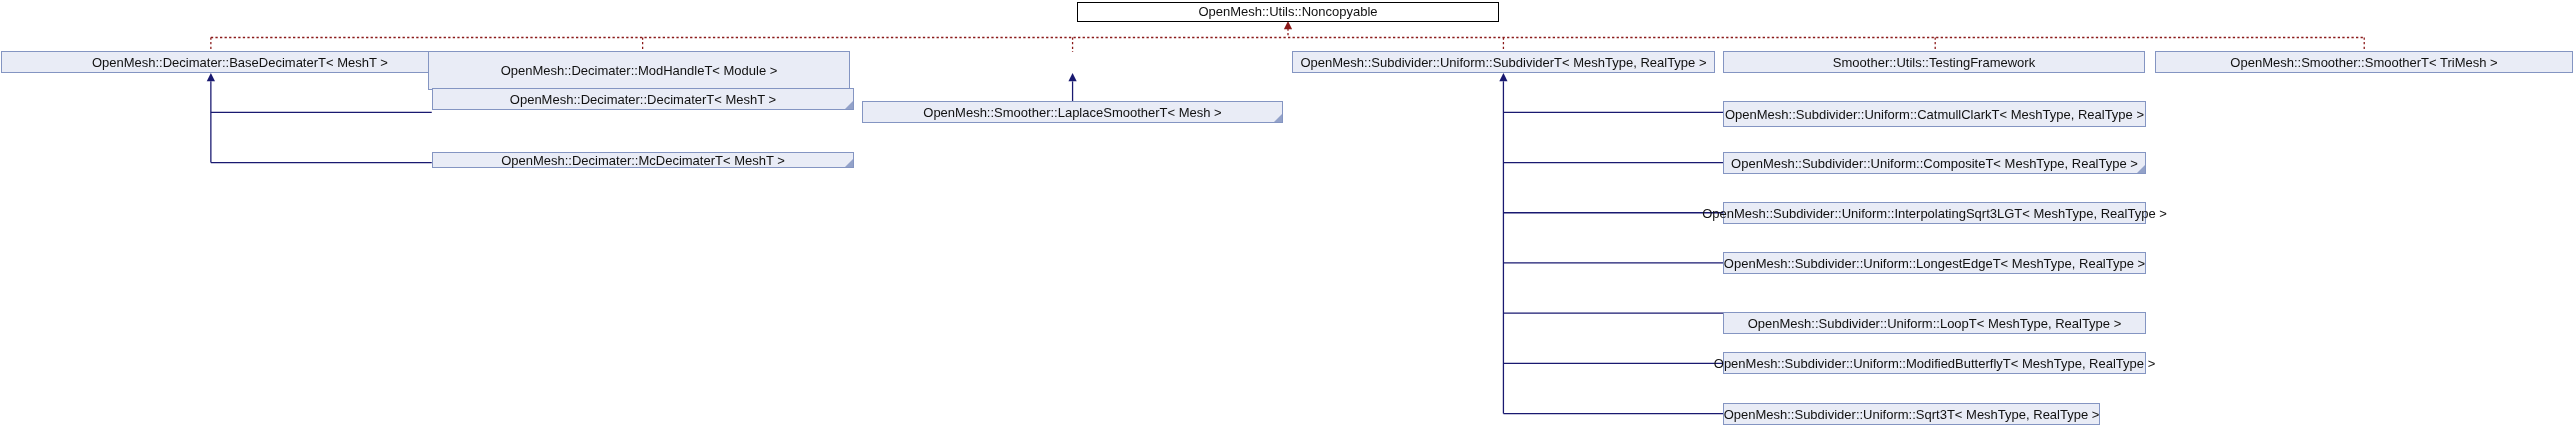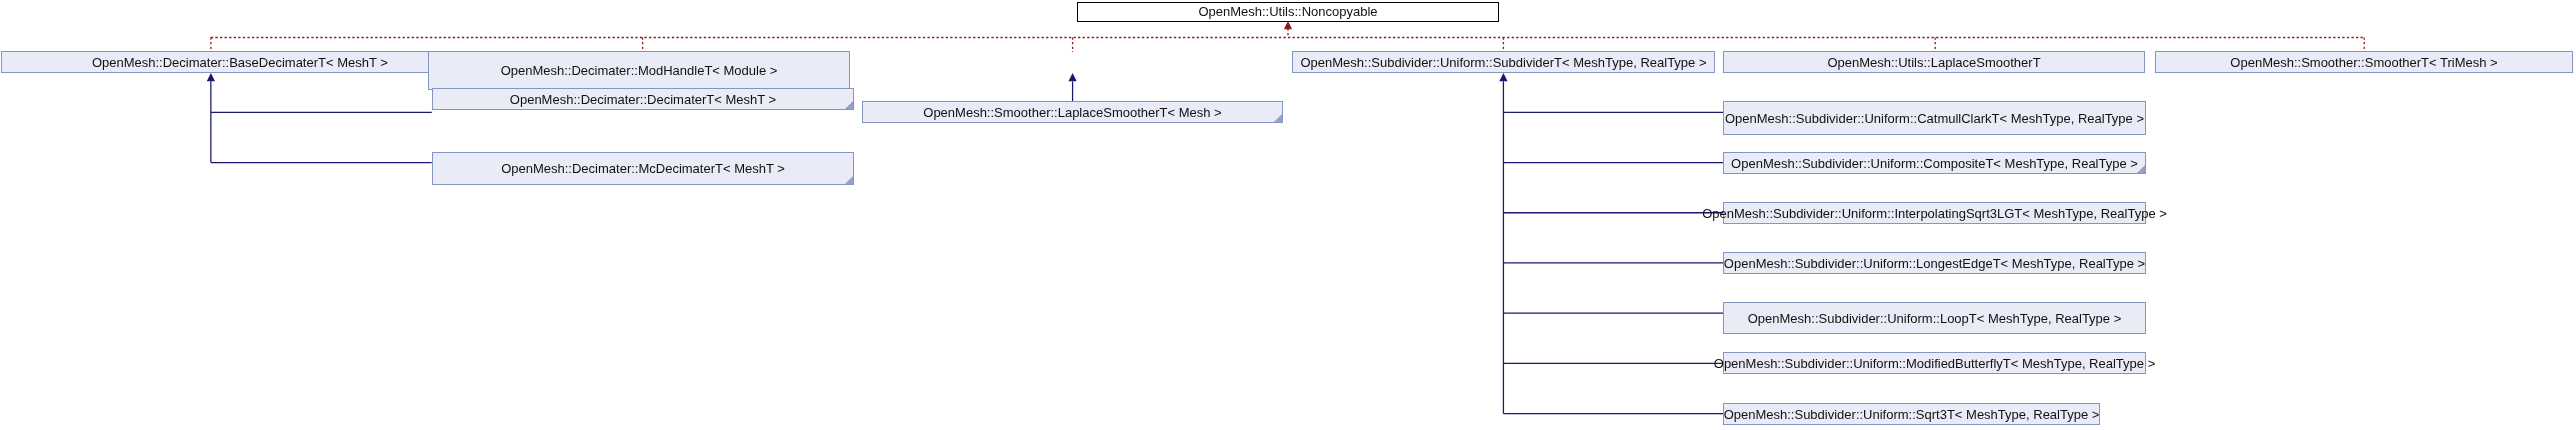--- a/index.html
+++ b/index.html
@@ -92,42 +92,42 @@
     <polygon points="231,80 226.5,89 235.5,89" fill="#191970"></polygon>
     <polygon points="1175,80 1170.5,89 1179.5,89" fill="#191970"></polygon>
     <polygon points="1647,80 1642.5,89 1651.5,89" fill="#191970"></polygon>
   </svg>
 
   <div class="node root" style="left:1077px; top:1.8px; width:422px; height:20px;">OpenMesh::Utils::Noncopyable</div>
 
   <div class="node" style="left:0.9px; top:51px; width:478px; height:22px;">OpenMesh::Decimater::BaseDecimaterT&lt; MeshT &gt;</div>
   <div class="node" style="left:428px; top:51px; width:422px; height:39px;">OpenMesh::Decimater::ModHandleT&lt; Module &gt;</div>
   <div class="node" style="left:1292px; top:51px; width:423px; height:22px;">OpenMesh::Subdivider::Uniform::SubdividerT&lt; MeshType, RealType &gt;</div>
-  <div class="node" style="left:1723px; top:51px; width:422px; height:22px;">OpenMesh::Utils::LaplaceSmootherT</div>
+  <div class="node" style="left:1723px; top:51px; width:422px; height:22px;">Smoother::Utils::TestingFramework</div>
   <div class="node" style="left:2155px; top:51px; width:418px; height:22px;">OpenMesh::Smoother::SmootherT&lt; TriMesh &gt;</div>
 
   <div class="node" style="left:432px; top:88px; width:422px; height:22px;">
     <span>OpenMesh::Decimater::DecimaterT&lt; MeshT &gt;</span>
     <span class="fold"></span>
   </div>
   <div class="node" style="left:862px; top:101px; width:421px; height:22px;">
     <span>OpenMesh::Smoother::LaplaceSmootherT&lt; Mesh &gt;</span>
     <span class="fold"></span>
   </div>
-  <div class="node" style="left:1723px; top:101px; width:423px; height:34px;">OpenMesh::Subdivider::Uniform::CatmullClarkT&lt; MeshType, RealType &gt;</div>
+  <div class="node" style="left:1723px; top:101px; width:423px; height:26px;">OpenMesh::Subdivider::Uniform::CatmullClarkT&lt; MeshType, RealType &gt;</div>
 
-  <div class="node" style="left:432px; top:152px; width:422px; height:33px;">
+  <div class="node" style="left:432px; top:152px; width:422px; height:16px;">
     <span>OpenMesh::Decimater::McDecimaterT&lt; MeshT &gt;</span>
     <span class="fold"></span>
   </div>
   <div class="node" style="left:1723px; top:152px; width:423px; height:22px;align-items:center;">
     <span>OpenMesh::Subdivider::Uniform::CompositeT&lt; MeshType, RealType &gt;</span>
     <span class="fold"></span>
   </div>
 
   <div class="node" style="left:1723px; top:202px; width:423px; height:22px;">OpenMesh::Subdivider::Uniform::InterpolatingSqrt3LGT&lt; MeshType, RealType &gt;</div>
   <div class="node" style="left:1723px; top:252px; width:423px; height:22px;">OpenMesh::Subdivider::Uniform::LongestEdgeT&lt; MeshType, RealType &gt;</div>
-  <div class="node" style="left:1723px; top:302px; width:423px; height:32px;">OpenMesh::Subdivider::Uniform::LoopT&lt; MeshType, RealType &gt;</div>
+  <div class="node" style="left:1723px; top:312px; width:423px; height:22px;">OpenMesh::Subdivider::Uniform::LoopT&lt; MeshType, RealType &gt;</div>
   <div class="node" style="left:1723px; top:352px; width:423px; height:22px;">OpenMesh::Subdivider::Uniform::ModifiedButterflyT&lt; MeshType, RealType &gt;</div>
   <div class="node" style="left:1723px; top:403px; width:377px; height:22px;">OpenMesh::Subdivider::Uniform::Sqrt3T&lt; MeshType, RealType &gt;</div>
 
 </div>
 
 
 </body></html>

